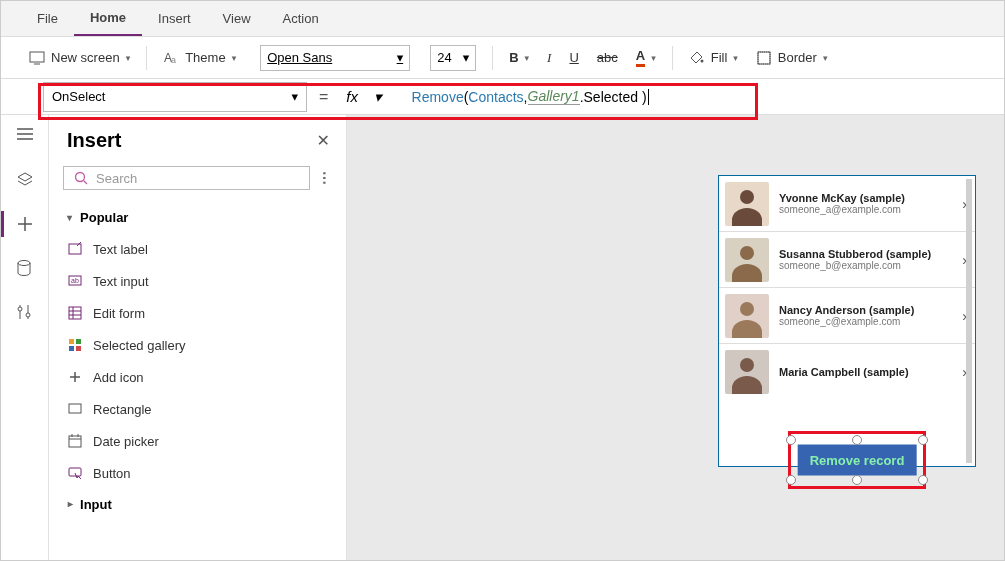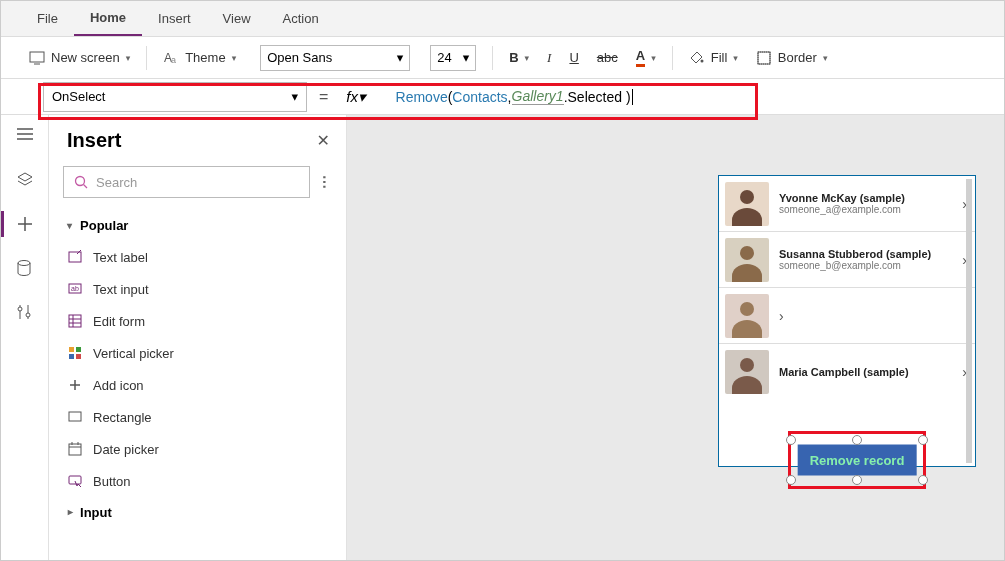--- a/index.html
+++ b/index.html
@@ -7,49 +7,49 @@
 
   
   .menubar { display: flex; height: 36px; align-items: flex-start; padding-left: 20px; background: #f3f3f3; border-bottom: 1px solid #ddd; gap: 0; }
   .menuitem { padding: 0 16px; height: 100%; display: flex; align-items: center; font-size: 13px; color: #444; cursor: pointer; }
   .menuitem.active { font-weight: 600; border-bottom: 2px solid #742774; }
 
   
   .ribbon { display: flex; height: 42px; align-items: center; padding: 0 10px 0 20px; gap: 2px; border-bottom: 1px solid #ddd; }
   .rbtn { display: flex; align-items: center; gap: 6px; padding: 4px 8px; font-size: 13px; color: #333; cursor: pointer; }
   .rbtn .chev { font-size: 9px; color: #666; }
-  .font-select { width: 150px; height: 26px; border: 1px solid #bbb; font-size: 13px; padding: 2px 6px; display: flex; align-items: center; justify-content: space-between; }
+  .font-select { width: 150px; height: 26px; border: 1px solid #bbb; font-size: 13px; padding: 2px 6px; display: flex; align-items: center; justify-content: space-between; text-decoration: underline; }
   .size-select { width: 46px; height: 26px; border: 1px solid #bbb; font-size: 13px; padding: 2px 6px; display: flex; align-items: center; justify-content: space-between; }
   .divider { width: 1px; height: 24px; background: #ddd; margin: 0 6px; }
   .ticon { width: 16px; height: 16px; display: flex; align-items: center; justify-content: center; }
 
   
   .formula-row { display: flex; height: 36px; align-items: center; border-bottom: 1px solid #ddd; }
   .formula-outline { position: absolute; left: 38px; top: 83px; width: 720px; height: 37px; border: 3px solid #e81123; pointer-events: none; z-index: 5; }
   .prop-select { width: 264px; height: 30px; margin-left: 42px; border: 1px solid #bbb; display: flex; align-items: center; justify-content: space-between; padding: 0 8px; font-size: 13px; }
   .eq { padding: 0 12px; font-size: 16px; color: #555; }
-  .fx { font-style: italic; font-family: Georgia, serif; font-size: 15px; padding: 0 6px; display: flex; align-items: center; gap: 0; }
+  .fx { font-style: italic; font-family: Georgia, serif; font-size: 15px; padding: 0 6px; display: flex; align-items: center; gap: 16px; }
   .formula-input { flex: 1; padding: 0 10px 0 24px; font-family: Consolas, monospace; font-size: 14px; display: flex; align-items: center; gap: 0; }
   .tok-fn { color: #2a7ab0; }
   .tok-kw { color: #2a7ab0; }
   .tok-gal { color: #5a8a5a; font-style: italic; border-bottom: 1px solid #9a9a9a; }
   .cursor-bar { width:1px; height:16px; background:#000; display:inline-block; margin-left:1px;}
 
   
   .main { display: flex; height: 447px; }
   .railbar { width: 48px; background: #fff; border-right: 1px solid #e1e1e1; display:flex; flex-direction:column; align-items:center; padding-top:12px; gap:26px; }
   .railbar .ricon { width:18px; height:18px; color:#555; cursor:pointer; position:relative; }
   .railbar .ricon.active::before { content:""; position:absolute; left:-15px; top:-4px; width:3px; height:26px; background:#742774; }
 
   .insert-panel { width: 298px; background: #fff; border-right: 1px solid #e1e1e1; display:flex; flex-direction:column; }
   .insert-header { display:flex; justify-content:space-between; align-items:center; padding: 14px 16px 10px 18px; }
   .insert-header h2 { font-size: 20px; font-weight:600; }
   .closebtn { font-size: 16px; color:#555; cursor:pointer; }
   .search-row { display:flex; gap:8px; padding: 4px 14px 12px 14px; align-items:center;}
-  .search-box { flex:1; height:32px; border:1px solid #bbb; display:flex; align-items:center; padding:8px 10px; gap:8px; color:#999; font-size:13px;}
+  .search-box { flex:1; height:24px; border:1px solid #bbb; display:flex; align-items:center; padding:8px 10px; gap:8px; color:#999; font-size:13px;}
   .more-dots { color:#666; font-size:14px; font-weight:800; cursor:pointer; transform:rotate(90deg);}
 
   .cat-header { display:flex; align-items:center; gap:8px; padding: 8px 18px; font-size:13px; font-weight:600; cursor:pointer; }
   .cat-header .chev { font-size:10px; color:#666;}
   .ins-item { display:flex; align-items:center; gap:10px; padding: 8px 14px 8px 18px; font-size:13px; color:#333; cursor:pointer; }
   .ins-item .iicon { width:16px; height:16px; display:flex; align-items:center; justify-content:center; color:#742774;}
 
   .canvas { flex:1; background:#e9e9e9; position:relative; }
 
   
@@ -270,21 +270,21 @@
     </div>
     <div class="ins-item">
       <span class="iicon">
           <svg width="14" height="14">
             <rect x="1" y="1" width="5" height="5" fill="#e8a030"></rect>
             <rect x="8" y="1" width="5" height="5" fill="#3a9a3a"></rect>
             <rect x="1" y="8" width="5" height="5" fill="#3a6ab0"></rect>
             <rect x="8" y="8" width="5" height="5" fill="#d04a4a"></rect>
           </svg>
         </span>
-      <span>Vertical picker</span>
+      <span>Selected gallery</span>
     </div>
     <div class="ins-item">
       <span class="iicon" style="color:#555;">
           <svg width="14" height="14">
             <line x1="7" y1="2" x2="7" y2="12" stroke="#555" stroke-width="1.5"></line>
             <line x1="2" y1="7" x2="12" y2="7" stroke="#555" stroke-width="1.5"></line>
           </svg>
         </span>
       <span>Add icon</span>
     </div>
@@ -336,20 +336,24 @@
       <div class="gitem">
         <div class="avatar av2"></div>
         <div class="ginfo">
           <div class="gname">Susanna Stubberod (sample)</div>
           <div class="gmail">someone_b@example.com</div>
         </div>
         <div class="garrow">›</div>
       </div>
       <div class="gitem">
         <div class="avatar av3"></div>
+        <div class="ginfo">
+          <div class="gname">Nancy Anderson (sample)</div>
+          <div class="gmail">someone_c@example.com</div>
+        </div>
         <div class="garrow">›</div>
       </div>
       <div class="gitem" style="border-bottom:none;">
         <div class="avatar av4"></div>
         <div class="ginfo">
           <div class="gname">Maria Campbell (sample)</div>
           <div class="gmail"></div>
         </div>
         <div class="garrow">›</div>
       </div>

